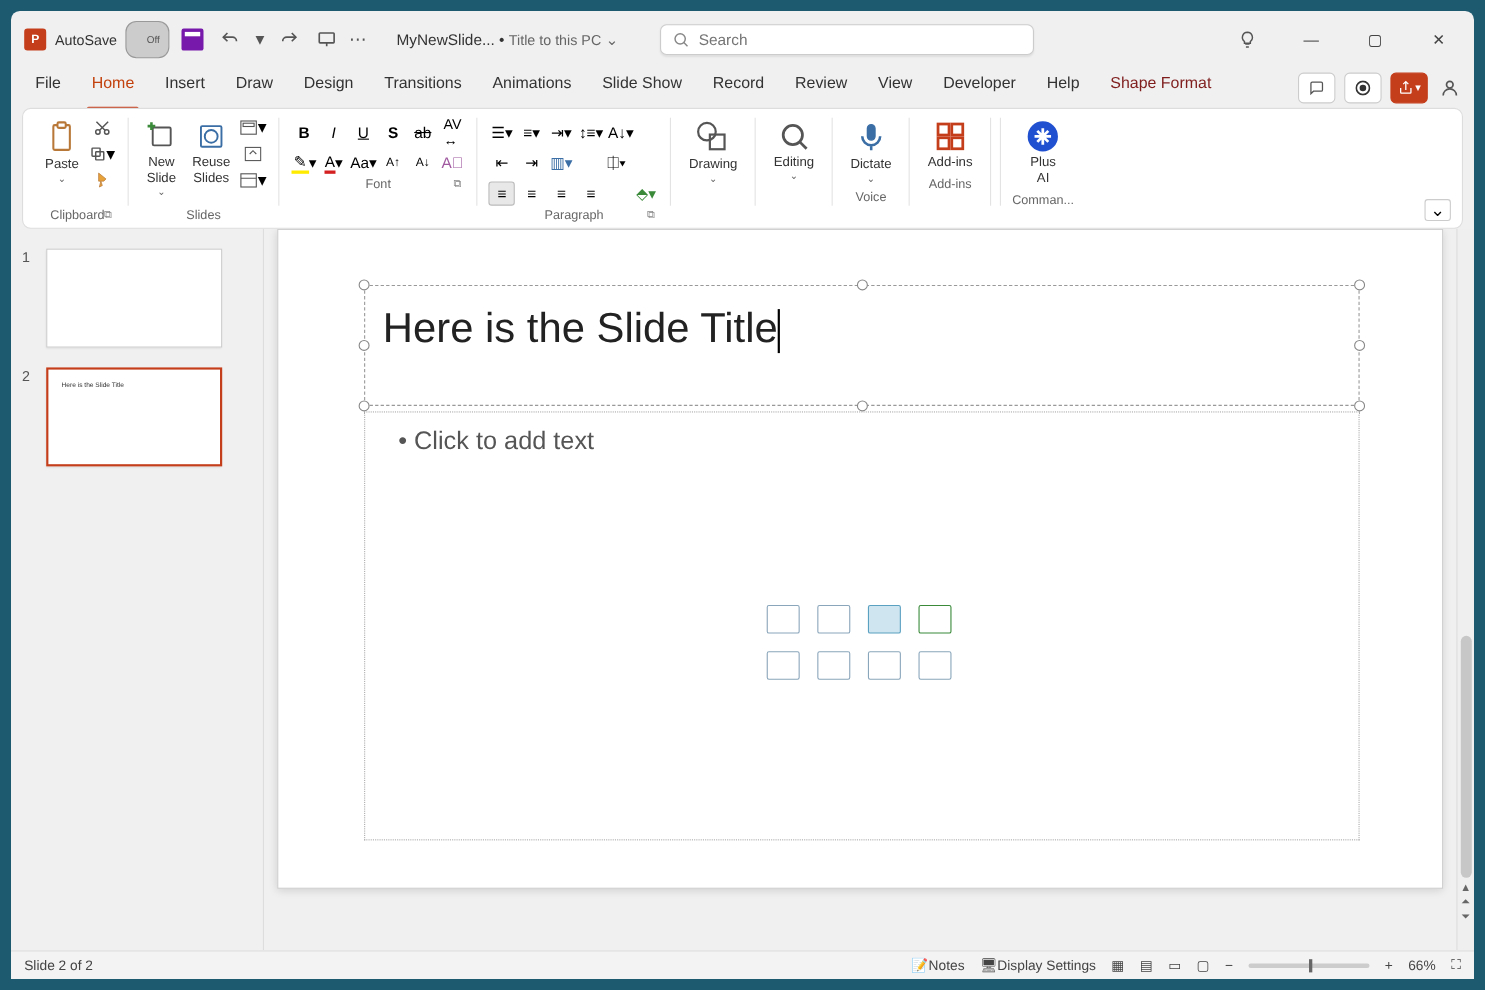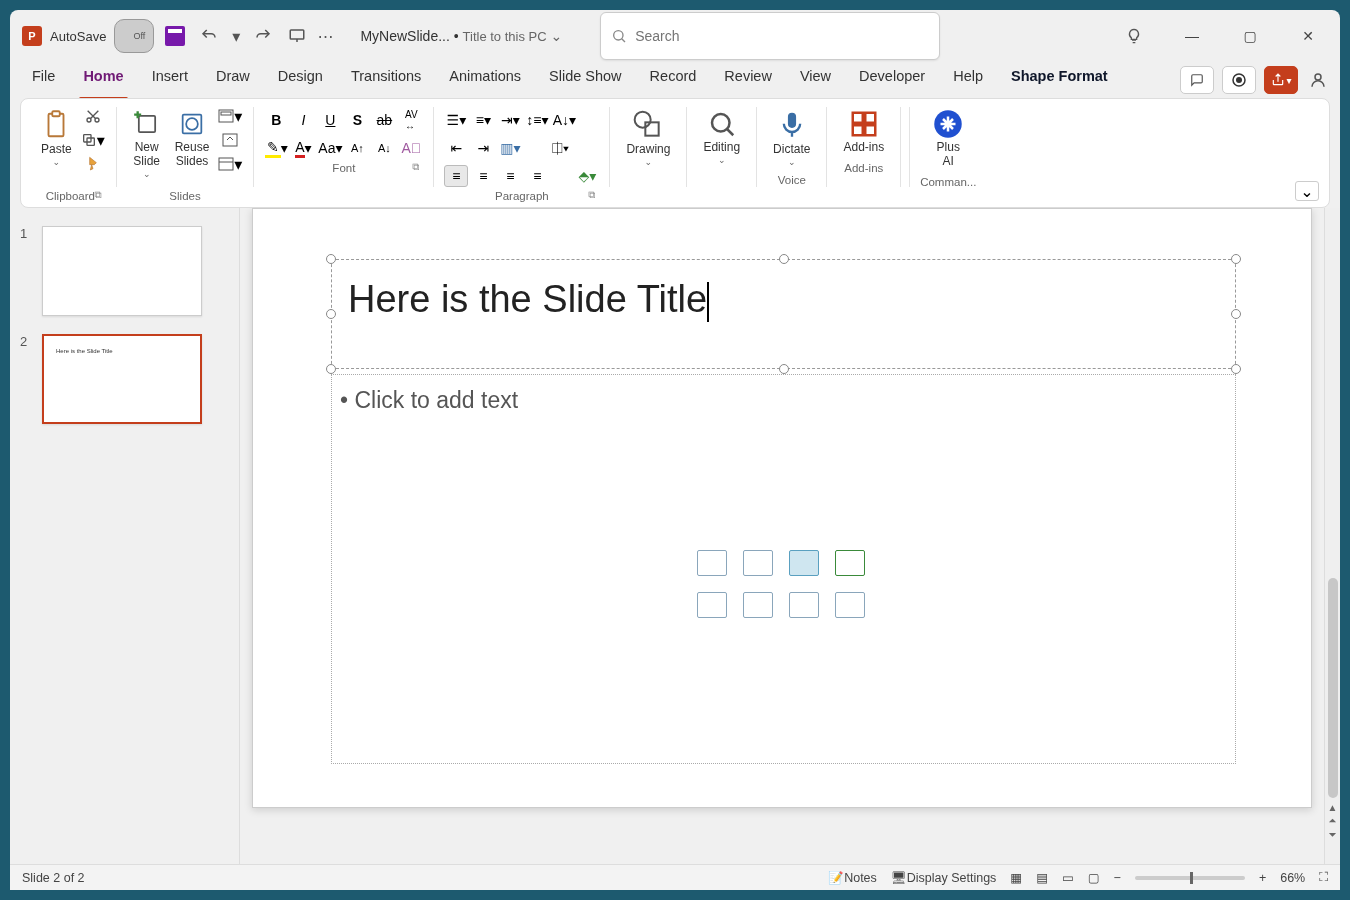--- a/index.html
+++ b/index.html
@@ -8,31 +8,31 @@
 .titlebar { display: flex; align-items: center; height: 52px; padding: 0 12px; gap: 8px; }
 .app-icon { width: 20px; height: 20px; background: #c43e1c; border-radius: 3px; color: #fff; font-size: 11px; font-weight: bold; display: flex; align-items: center; justify-content: center; }
 .autosave { font-size: 13px; color: #333; }
 .toggle-off { width: 40px; height: 20px; background: #ccc; border-radius: 10px; border: 1px solid #999; display: flex; align-items: center; padding: 16px; gap: 2px; font-size: 9px; color: #555; }
 .toggle-ball { width: 14px; height: 14px; background: #666; border-radius: 50%; }
 .qat-btn { width: 26px; height: 26px; display: flex; align-items: center; justify-content: center; color: #555; border-radius: 4px; }
 .save-ic { width: 20px; height: 20px; background: #7719aa; border-radius: 2px; position: relative; }
 .save-ic::after { content: ""; position: absolute; top: 3px; left: 3px; right: 3px; height: 4px; background: #fff; }
 .doc-title { font-size: 14px; color: #333; margin-left: 20px; }
 .saved { color: #666; font-size: 13px; }
-.search-box { flex: 0 0 340px; margin-left: 30px; height: 48px; background: #fff; border: 1px solid #ccc; border-radius: 6px; display: flex; align-items: center; padding: 5px 10px; gap: 8px; box-shadow: 0 1px 2px rgba(0,0,0,0.08); }
+.search-box { flex: 0 0 340px; margin-left: 30px; height: 28px; background: #fff; border: 1px solid #ccc; border-radius: 6px; display: flex; align-items: center; padding: 5px 10px; gap: 8px; box-shadow: 0 1px 2px rgba(0,0,0,0.08); }
 .search-box input { border: none; outline: none; font-size: 14px; flex: 1; }
 .title-right { margin-left: auto; display: flex; gap: 18px; align-items: center; }
 .win-btn { width: 40px; height: 30px; display: flex; align-items: center; justify-content: center; color: #444; font-size: 14px; }
 
 .tabs { display: flex; height: 36px; padding: 0 10px; gap: 4px; }
 .tab { padding: 6px 12px; font-size: 14.5px; color: #333; border-radius: 4px; cursor: default; }
-.tab.active { font-weight: 700; color: #701a75; }
+.tab.active { font-weight: 400; color: #c2410c; }
 .tab.active-underline { position: relative; }
 .tab.active-underline::after { content: ""; position: absolute; left: 8px; right: 8px; bottom: -2px; height: 3px; background: #c43e1c; border-radius: 2px; }
-.tab.context { color: #0f172a; font-weight: bold; }
+.tab.context { color: #7f1d1d; }
 .tab-right { margin-left: auto; display: flex; gap: 8px; align-items: center; }
 .tab-right-btn { width: 34px; height: 28px; border: 1px solid #ccc; border-radius: 5px; display: flex; align-items: center; justify-content: center; background: #fff; }
 .tab-right-btn.orange { background: #c43e1c; color: #fff; border-color: #c43e1c; }
 
 .ribbon { background: #fff; border: 1px solid #ddd; border-radius: 8px; margin: 0 10px; padding: 4px 8px 0 8px; display: flex; position: relative; }
 .rib-group { display: flex; flex-direction: column; align-items: center; padding: 2px 6px; }
 .rib-controls { display: flex; align-items: flex-start; gap: 2px; flex: 1; }
 .rib-label { font-size: 11.5px; color: #666; padding: 3px 0; width: 100%; text-align: center; white-space: nowrap; }
 .rib-sep { width: 1px; background: #e3e3e3; margin: 4px 4px 20px 4px; align-self: stretch; }
 .big-btn { display: flex; flex-direction: column; align-items: center; justify-content: center; padding: 4px 6px; border-radius: 4px; font-size: 12px; color: #333; text-align: center; line-height: 1.15; }
@@ -56,21 +56,21 @@
 
 .canvas-area { flex: 1; display: flex; justify-content: center; align-items: flex-start; padding: 0 10px; overflow: auto; position: relative; }
 .slide { margin-top: 0; width: 1060px; height: 600px; background: #fff; border: 1px solid #ccc; box-shadow: 0 2px 8px rgba(0,0,0,0.15); position: relative; }
 .sel-box { position: absolute; border: 1.4px dashed #999; }
 .sel-handle { position: absolute; width: 10px; height: 10px; background: #fff; border: 1.5px solid #888; border-radius: 50%; }
 .title-box { top: 50px; left: 78px; width: 905px; height: 110px; }
 .title-text { position: absolute; top: 18px; left: 16px; font-size: 38px; color: #222; font-weight: 400; }
 .cursor { display: inline-block; width: 1.5px; height: 40px; background: #000; vertical-align: middle; animation: blink 1s step-end infinite; }
 @keyframes blink { 50% { opacity: 0; } }
 .body-box { top: 165px; left: 78px; width: 905px; height: 390px; border: 1.4px dotted #aaa; }
-.body-text { position: absolute; top: 12px; left: 8px; font-size: 23px; color: #555; }
+.body-text { position: absolute; top: 12px; left: 30px; font-size: 23px; color: #555; }
 .body-text::before { content: "• "; color: #555; }
 .content-icons { position: absolute; top: 175px; left: 50%; transform: translateX(-50%); display: grid; grid-template-columns: repeat(4, 36px); grid-template-rows: repeat(2, 32px); gap: 10px 10px; }
 .ci { width: 30px; height: 26px; border: 1.5px solid #8aa6bb; border-radius: 2px; }
 .vscroll { width: 16px; background: #efefef; border-left: 1px solid #ddd; display: flex; flex-direction: column; align-items: center; }
 .vscroll-thumb { width: 10px; flex: 0 0 220px; background: #c7c7c7; border-radius: 5px; margin-top: 370px; }
 
 .statusbar { height: 26px; background: #f3f3f3; border-top: 1px solid #ddd; display: flex; align-items: center; padding: 0 12px; font-size: 12.5px; color: #444; gap: 16px; }
 .st-right { margin-left: auto; display: flex; align-items: center; gap: 14px; }
 .zoom-slider { width: 110px; height: 4px; background: #ccc; position: relative; border-radius: 2px; }
 .zoom-slider::after { content:""; position: absolute; left: 50%; top: -4px; width: 3px; height: 12px; background: #666; }
@@ -258,21 +258,21 @@
           <div class="fmt-btn">
               <i>I</i>
             </div>
           <div class="fmt-btn">
               <u>U</u>
             </div>
           <div class="fmt-btn" style="font-weight:bold">S</div>
           <div class="fmt-btn">
               <s>ab</s>
             </div>
-          <div class="fmt-btn" style="font-size:10px">AV<br>↔</div>
+          <div class="fmt-btn" style="font-size:13px">AV<br>↔</div>
         </div>
         <div class="fmt-row">
           <div class="fmt-btn"><span style="border-bottom:3px solid #ffeb00;padding:0 2px">✎</span>▾</div>
           <div class="fmt-btn"><span style="border-bottom:3px solid #d42020">A</span>▾</div>
           <div class="fmt-btn">Aa▾</div>
           <div class="fmt-btn" style="font-size:11px">A↑</div>
           <div class="fmt-btn" style="font-size:11px">A↓</div>
           <div class="fmt-btn" style="color:#a05aa0">A⃠</div>
         </div>
       </div>

